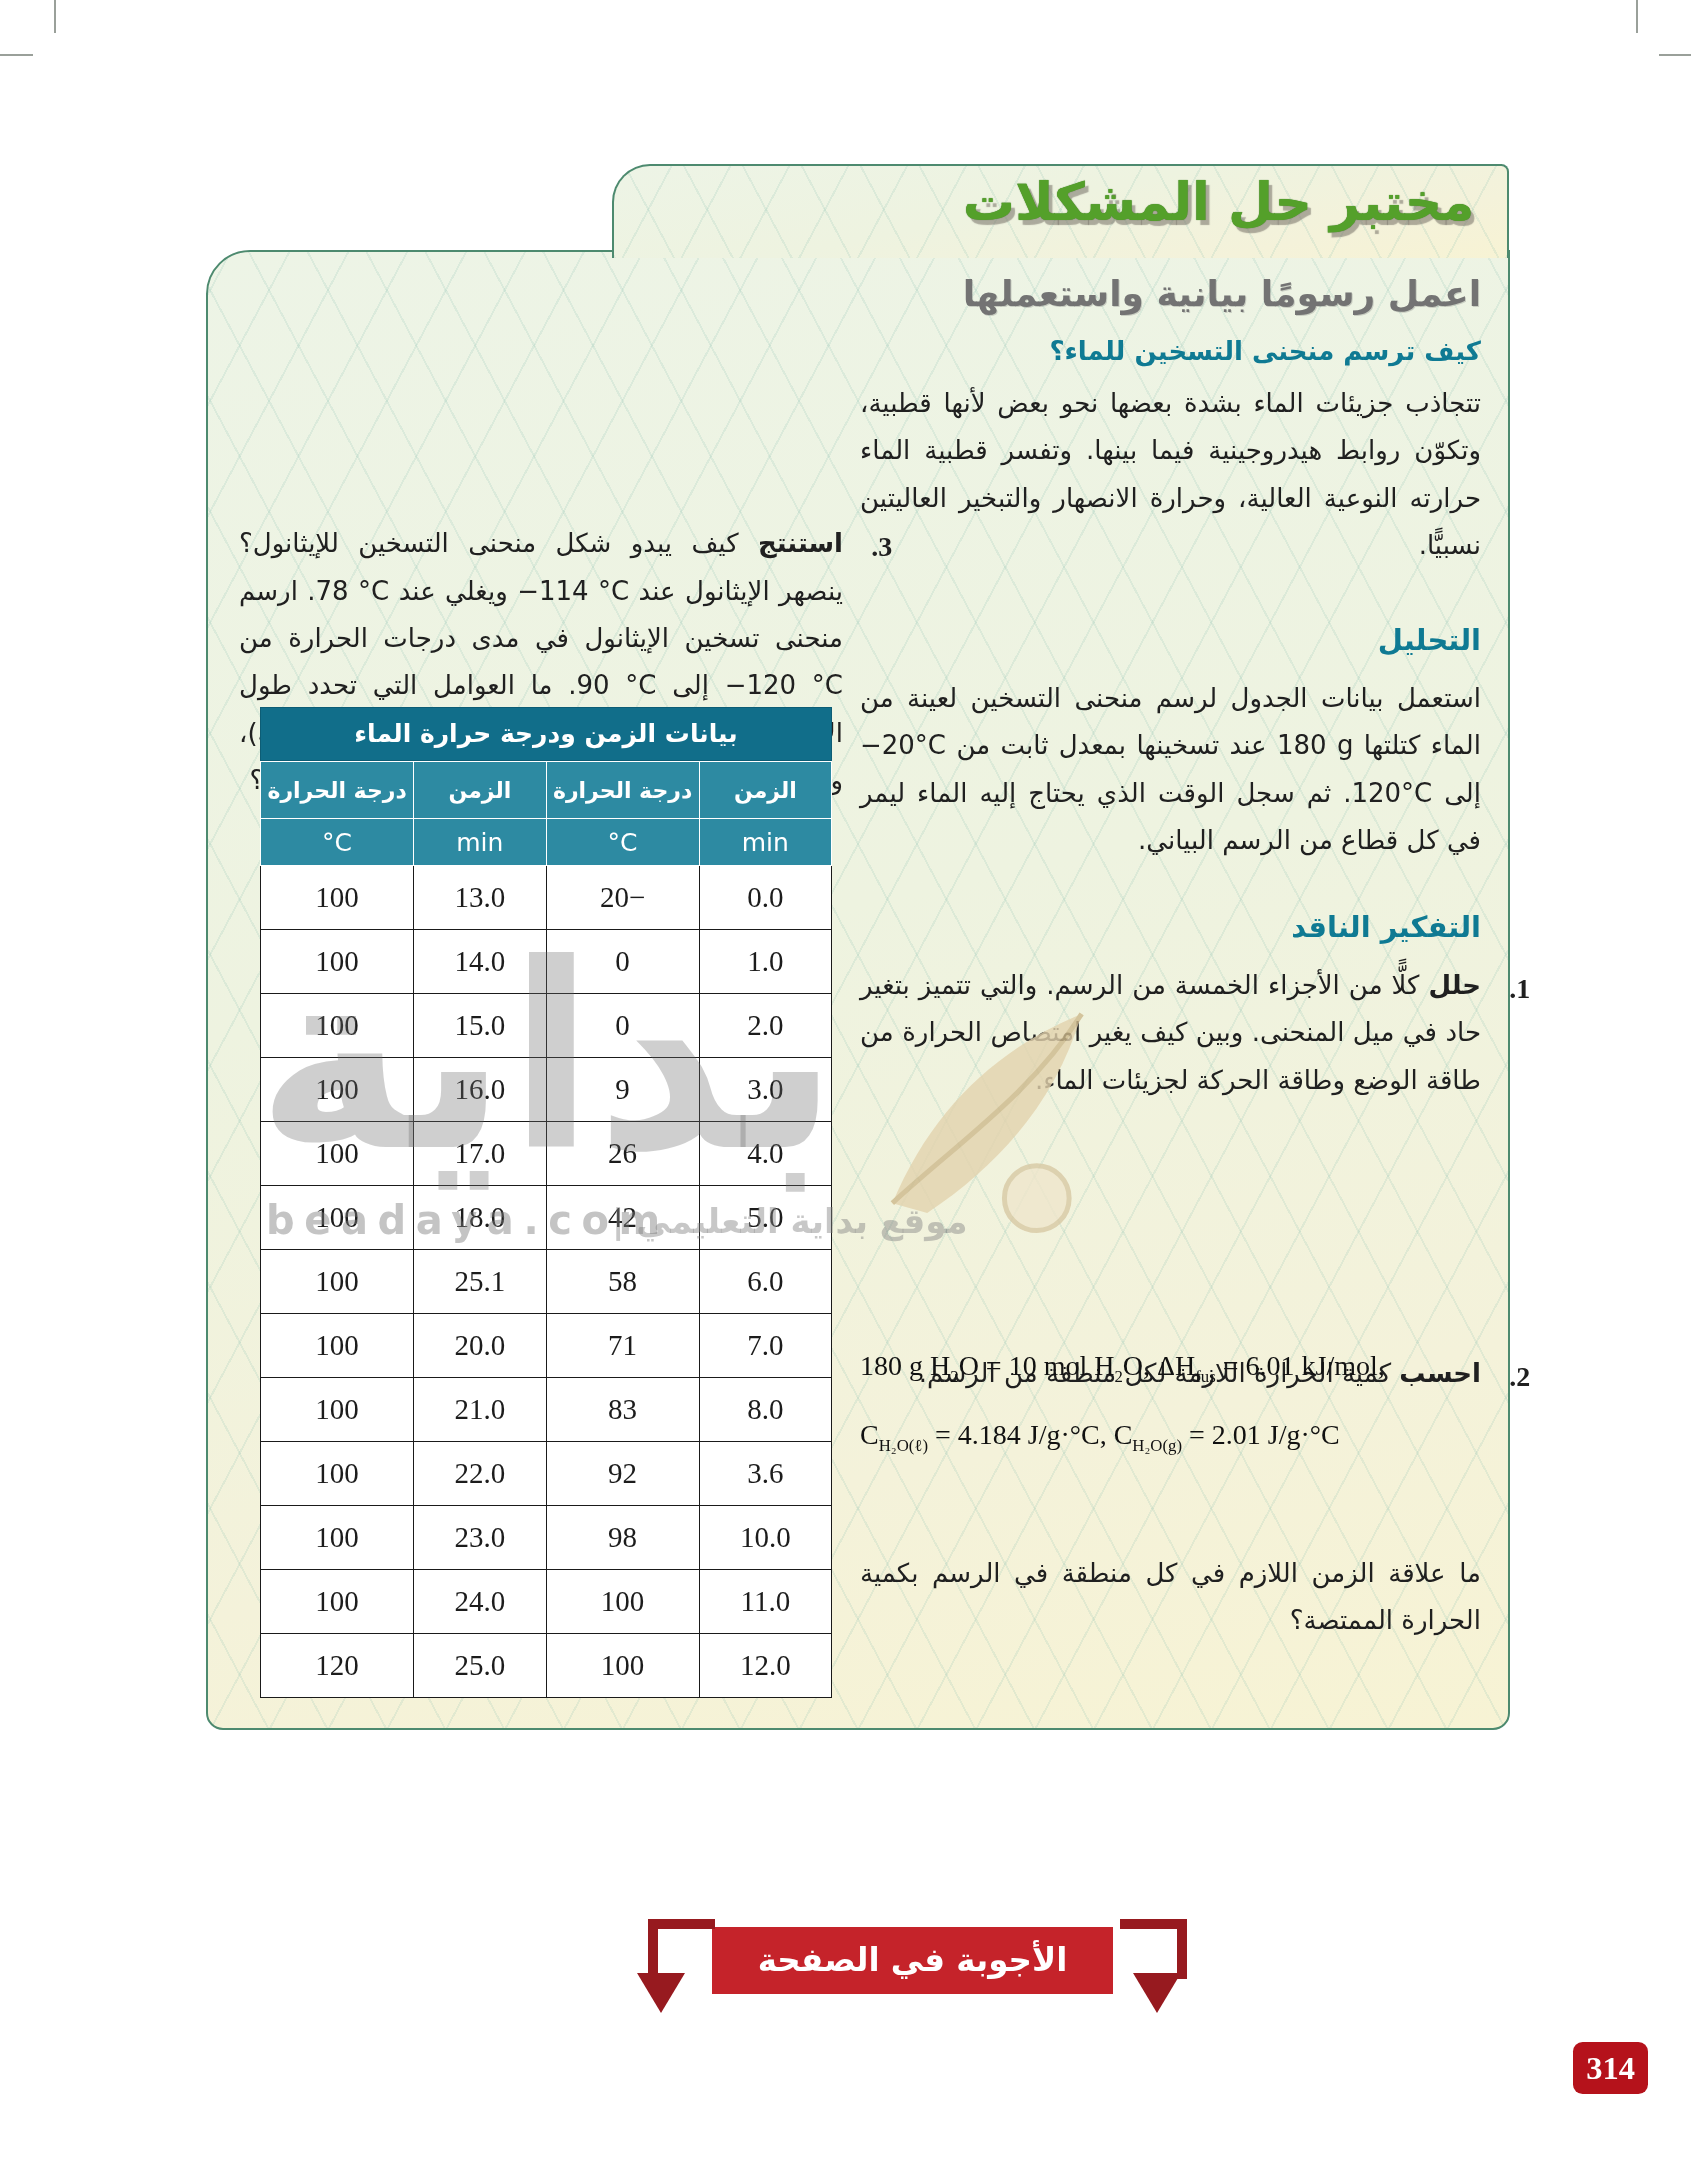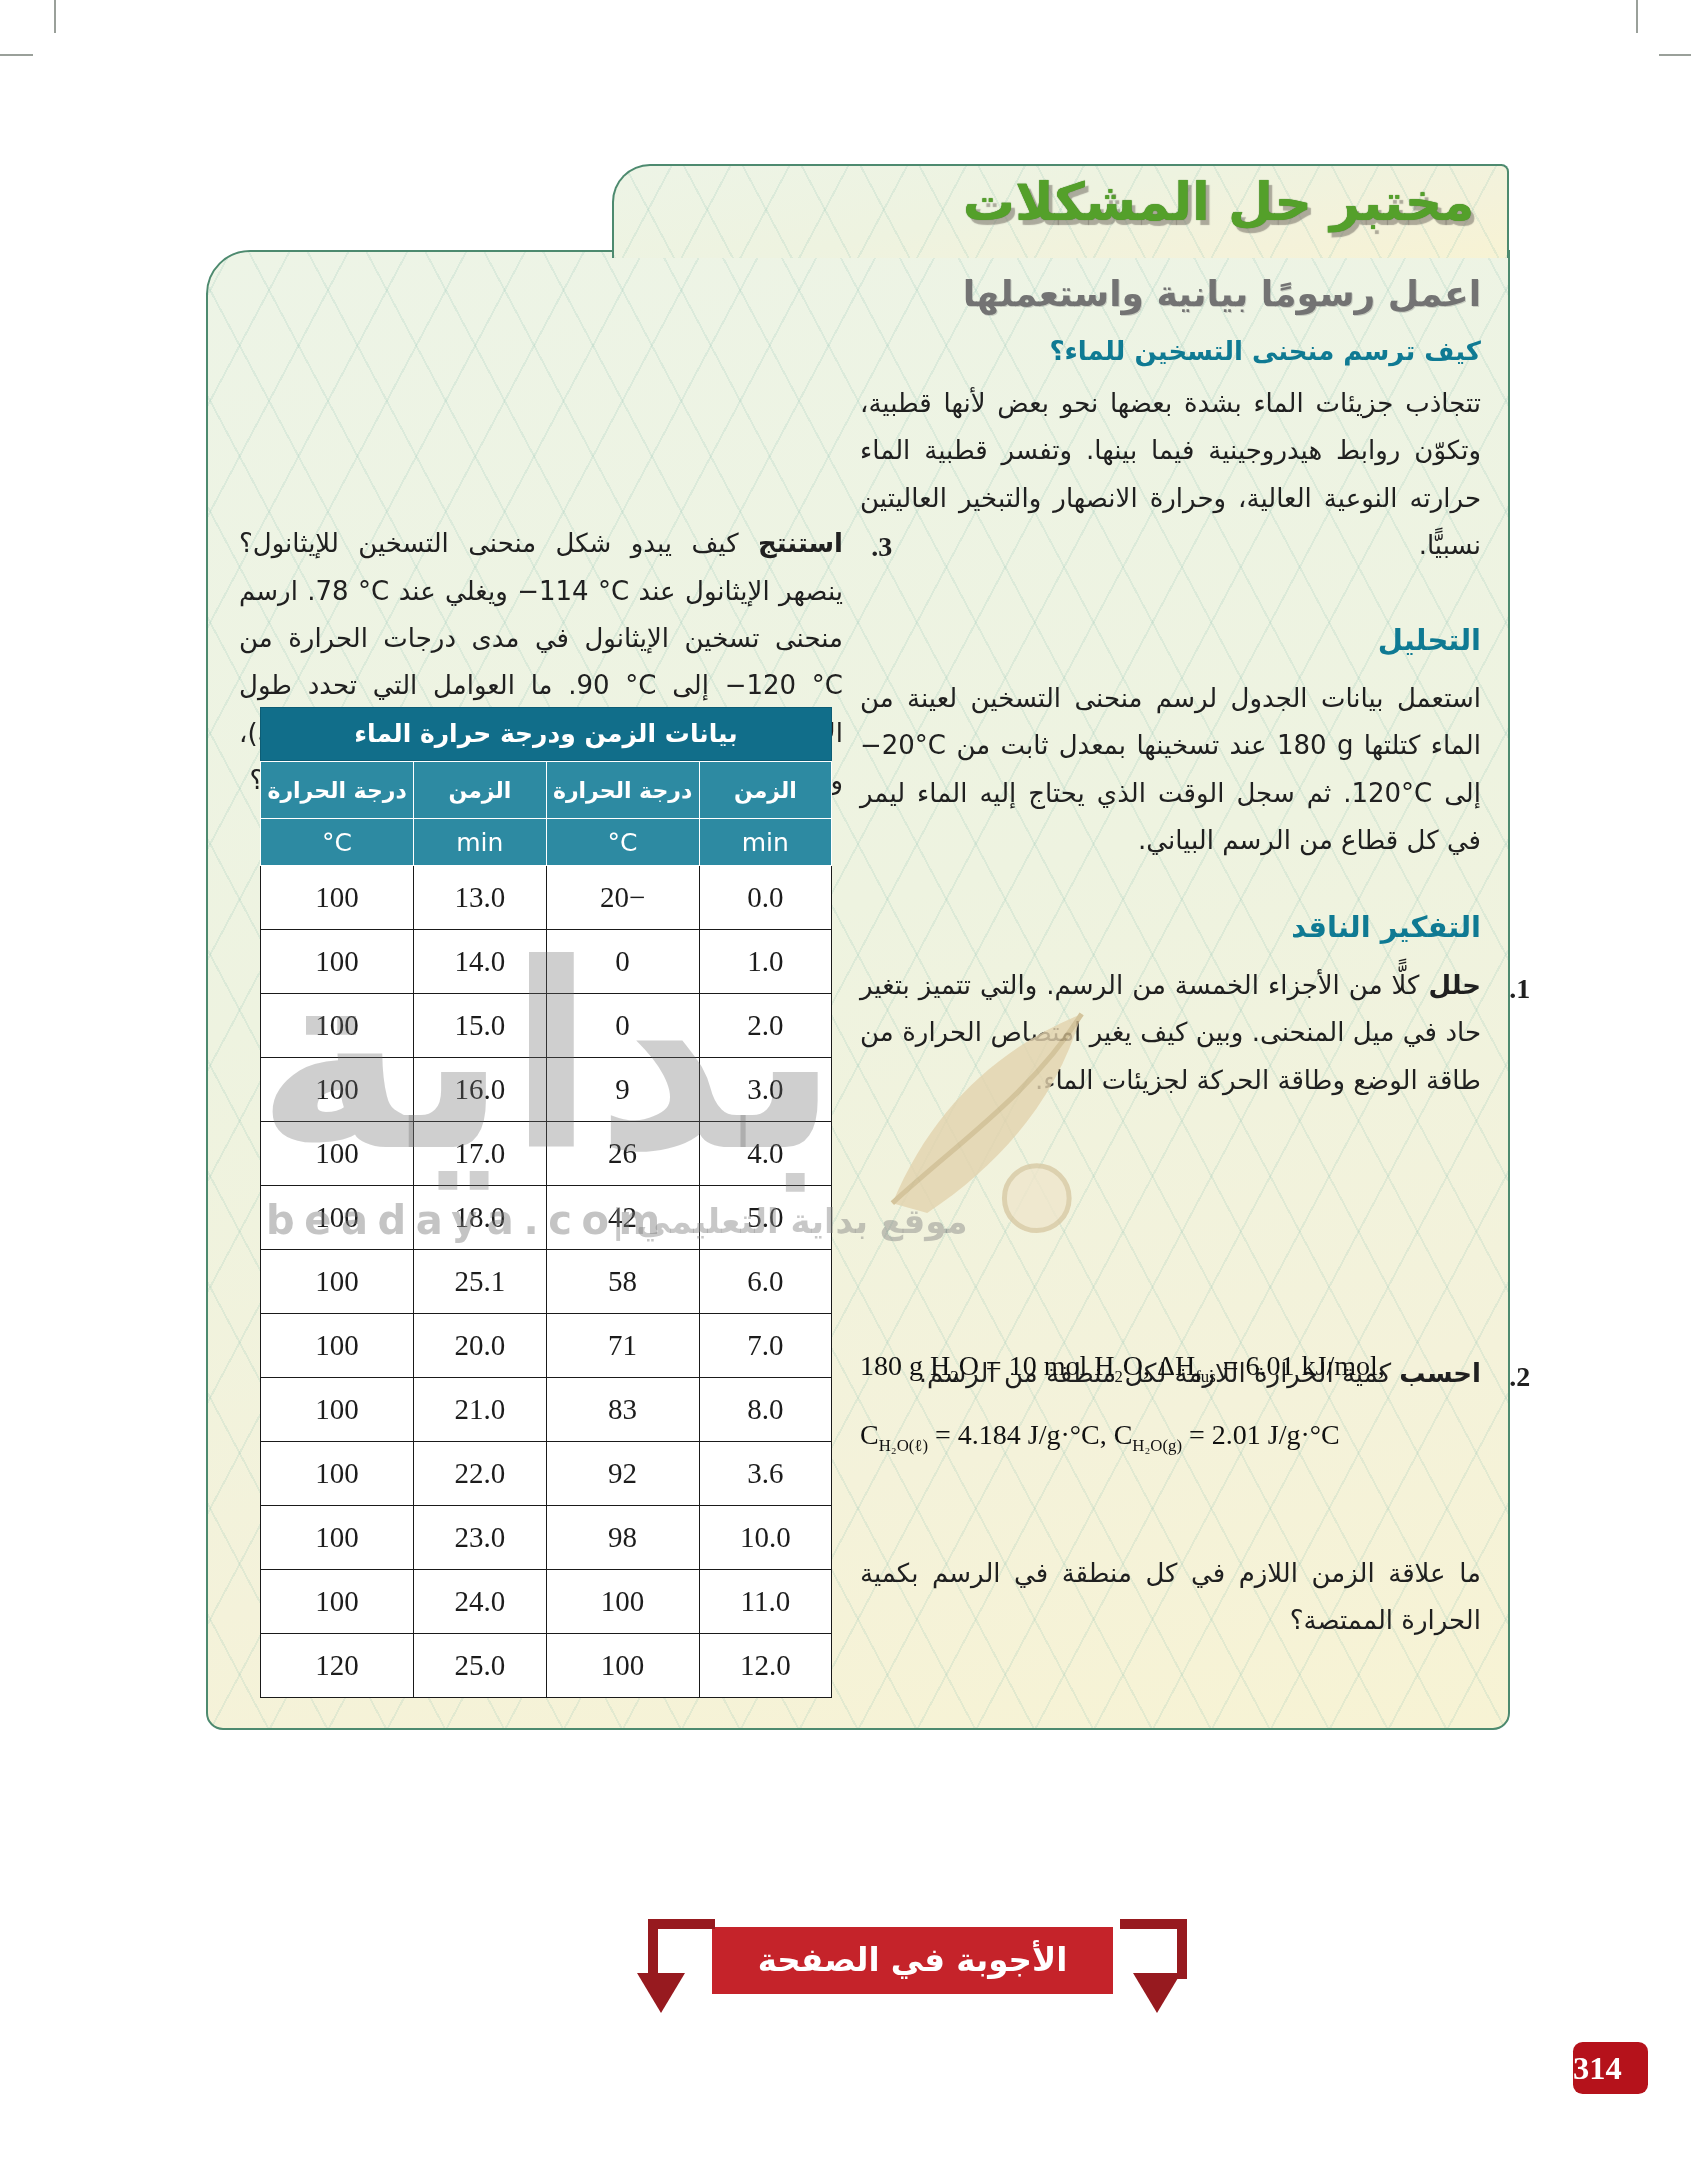--- a/index.html
+++ b/index.html
@@ -85,21 +85,21 @@
   }
   .bracket{width:57px;height:50px;z-index:5;}
   .bracket-right{left:1120px;top:1919px;border-top:10.5px solid #971a1f;border-right:10.5px solid #971a1f;}
   .bracket-left{left:648px;top:1919px;border-top:10.5px solid #971a1f;border-left:10.5px solid #971a1f;}
   .tri{width:0;height:0;border-left:24px solid transparent;border-right:24px solid transparent;
        border-top:40px solid #971a1f;z-index:5;}
   .tri-right{left:1133px;top:1973px;}
   .tri-left{left:637px;top:1973px;}
   .page-badge{
     left:1573px;top:2042px;width:75px;height:52px;background:#b5121b;border-radius:9.6px;
-    color:#fff;font-size:32.5px;font-weight:bold;text-align:left;line-height:52px;z-index:5;
+    color:#fff;font-size:32.5px;font-weight:bold;text-align:center;line-height:52px;z-index:5;
     font-family:"Liberation Serif", serif;
   }
 </style>
 </head>
 <body>
 
 <div class="crop" style="left:54px;top:0;width:1.9px;height:32.5px;"></div>
 <div class="crop" style="left:0;top:54px;width:32.5px;height:1.9px;"></div>
 <div class="crop" style="left:1636px;top:0;width:1.9px;height:32.5px;"></div>
 <div class="crop" style="left:1659px;top:54px;width:32.5px;height:1.9px;"></div>

